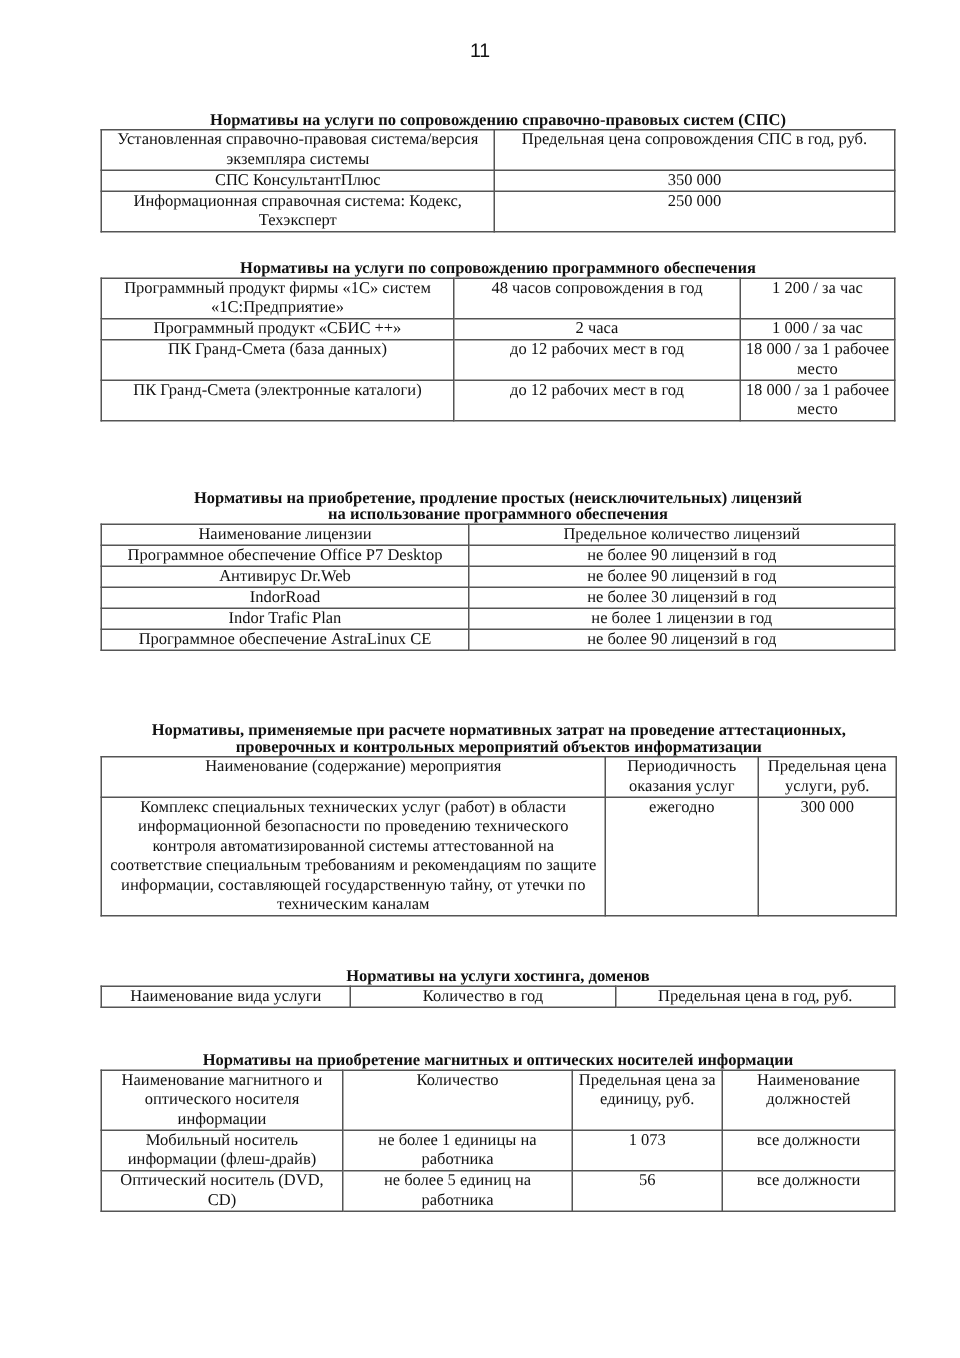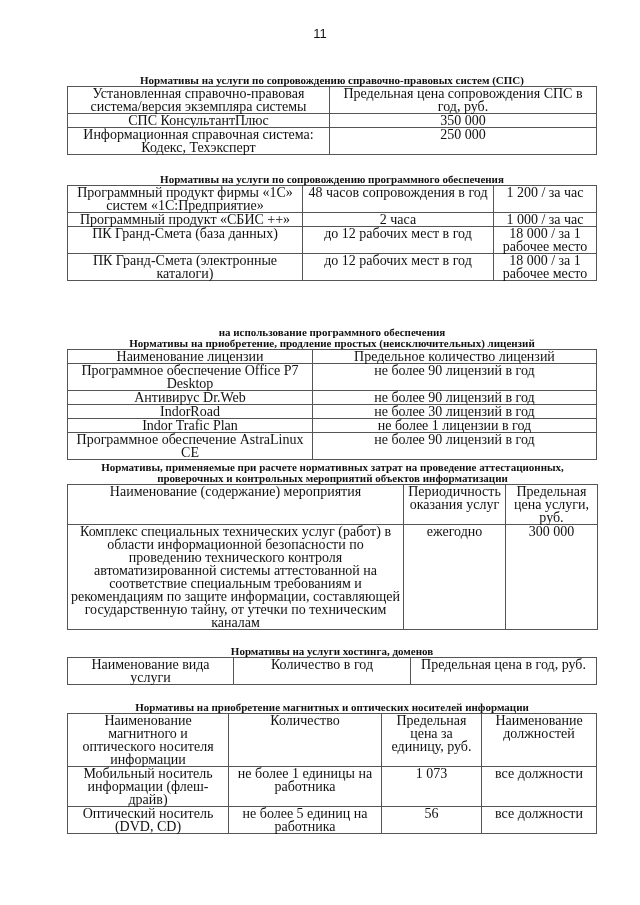--- a/index.html
+++ b/index.html
@@ -3,21 +3,21 @@
 <meta charset="utf-8">
 <style>
   html, body { margin: 0; padding: 0; background: #ffffff; }
   body { width: 640px; height: 905px; position: relative; overflow: hidden;
          font-family: "Liberation Serif", "DejaVu Serif", serif; color: #111; }
   .page-num { position: absolute; top: 26px; left: 0; width: 640px; text-align: center;
               font-family: "Liberation Sans", sans-serif; font-size: 13px; }
   .sec { position: absolute; left: 67px; width: 530px; }
   .title { text-align: center; font-weight: bold; font-size: 11px; line-height: 11px; margin: 0; }
   table { border-collapse: collapse; width: 100%; table-layout: fixed; }
-  td { border: 1px solid #555; font-size: 14px; line-height: 13px; padding: 0 3px; vertical-align: top; }
+  td { border: 1px solid #555; font-size: 11px; line-height: 13px; padding: 0 3px; vertical-align: top; }
   .c { text-align: center; }
   .l { text-align: center; }
 </style>
 </head>
 <body>
 
 <div class="page-num">11</div>
 
 <div class="sec" style="top:75px;">
   <p class="title">Нормативы на услуги по сопровождению справочно-правовых систем (СПС)</p>
@@ -70,22 +70,22 @@
     <tr>
       <td class="l">ПК Гранд-Смета (электронные каталоги)</td>
       <td class="c">до 12 рабочих мест в год</td>
       <td class="c">18 000 / за 1 рабочее место</td>
     </tr>
   </tbody>
     </table>
 </div>
 
 <div class="sec" style="top:327px;">
+  <p class="title">Нормативы на приобретение, продление простых (неисключительных) лицензий</p>
   <p class="title">на использование программного обеспечения</p>
-  <p class="title">Нормативы на приобретение, продление простых (неисключительных) лицензий</p>
   <table>
     <colgroup>
         <col style="width:245px">
         <col>
       </colgroup>
     <tbody>
         <tr>
       <td class="c">Наименование лицензии</td>
       <td class="c">Предельное количество лицензий</td>
     </tr>
@@ -106,21 +106,21 @@
       <td class="c">не более 1 лицензии в год</td>
     </tr>
     <tr>
       <td class="l">Программное обеспечение AstraLinux CE</td>
       <td class="c">не более 90 лицензий в год</td>
     </tr>
   </tbody>
     </table>
 </div>
 
-<div class="sec" style="top:462px; width:531px;">
+<div class="sec" style="top:482px; width:531px;">
   <p class="title">Нормативы, применяемые при расчете нормативных затрат на проведение аттестационных,</p>
   <p class="title">проверочных и контрольных мероприятий объектов информатизации</p>
   <table>
     <colgroup>
         <col style="width:336px">
         <col style="width:102px">
         <col>
       </colgroup>
     <tbody>
         <tr>

